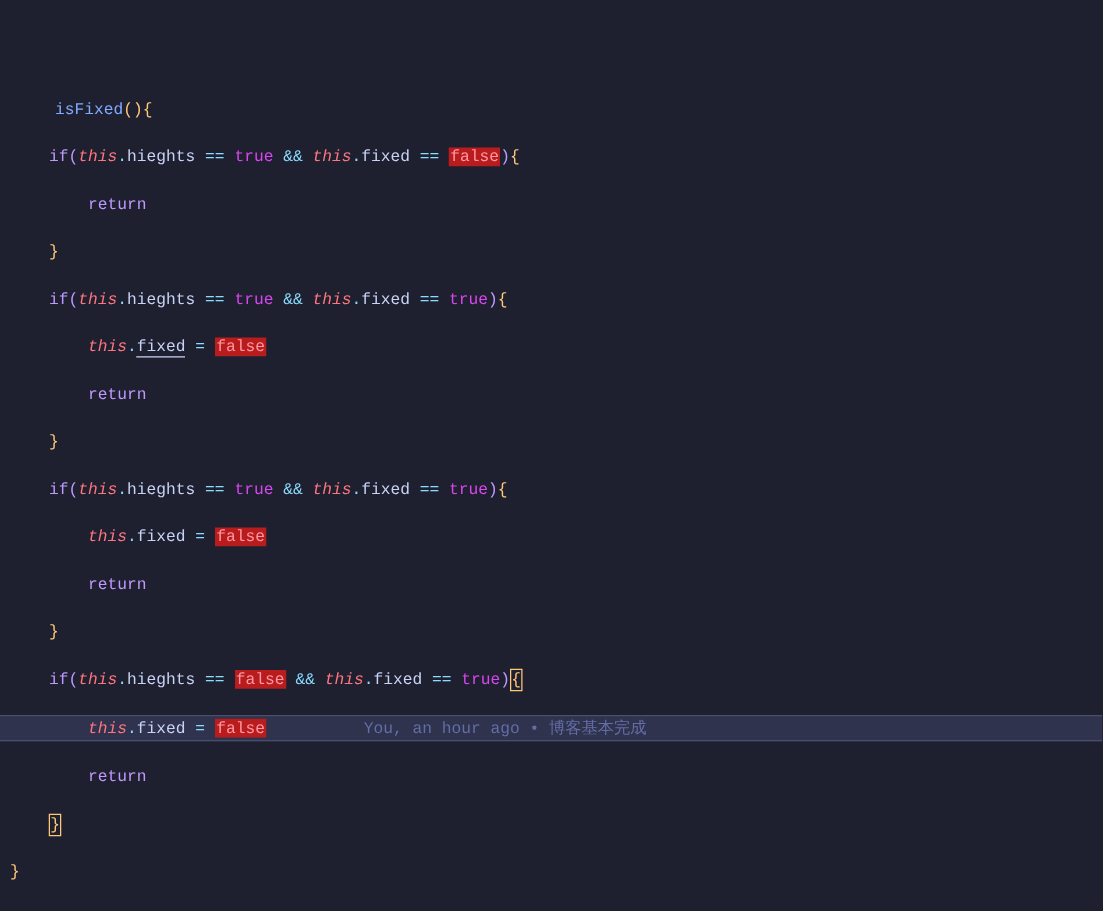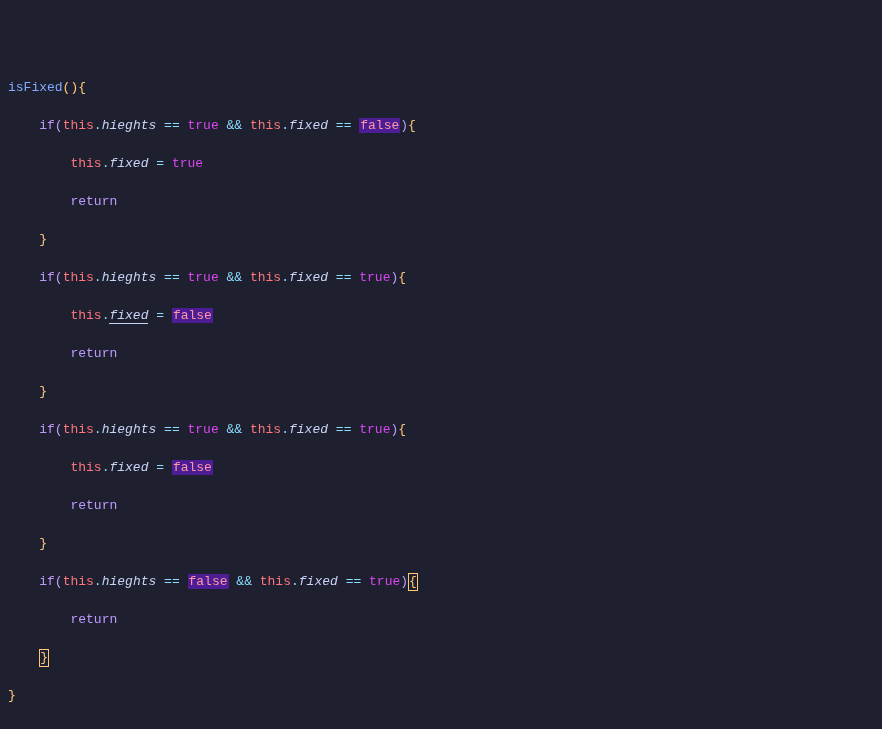--- a/index.html
+++ b/index.html
@@ -19,27 +19,27 @@
   .line {
     padding: 0 8px;
     min-height: 19px;
   }
   .highlighted {
     background: #2f334d;
     border-top: 1px solid #4a4f6e;
     border-bottom: 1px solid #4a4f6e;
     position: relative;
   }
-  .fn { color: #82aaff; }
+  .fn { color: #82aaff; margin-left: 36px; }
   .kw { color: #c099ff; }
-  .this { color: #ff757f; }
-  .prop { color: #c8d3f5; font-style: italic; }
+  .this { color: #ff757f; font-style: italic; }
+  .prop { color: #c8d3f5; }
   .op { color: #89ddff; }
   .bool { color: #d946ef; }
-  .boolbox { color: #ff98a4; background: #4c1d95; padding: 0 1px; }
+  .boolbox { color: #ff98a4; background: #b91c1c; padding: 0 1px; }
   .brace { color: #ffc777; }
   .paren { color: #c099ff; }
   .underline { border-bottom: 1px solid #c8d3f5; }
   .bracket-hl {
     border: 1px solid #ffc777;
     display: inline-block;
     line-height: 16px;
   }
   .codelens {
     color: #636da6;
@@ -47,32 +47,32 @@
   }
   .dot { color: #89ddff; }
 </style>
 </head>
 <body>
 
 
 <div class="editor">
 <div class="line"><span class="fn">isFixed</span><span class="brace">()</span><span class="brace">{</span></div>
 <div class="line">    <span class="kw">if</span><span class="paren">(</span><span class="this">this</span><span class="dot">.</span><span class="prop">hieghts</span> <span class="op">==</span> <span class="bool">true</span> <span class="op">&amp;&amp;</span> <span class="this">this</span><span class="dot">.</span><span class="prop">fixed</span> <span class="op">==</span> <span class="boolbox">false</span><span class="paren">)</span><span class="brace">{</span></div>
-<div class="line">        <span class="this">this</span><span class="dot">.</span><span class="prop">fixed</span> <span class="op">=</span> <span class="bool">true</span></div>
 <div class="line">        <span class="kw">return</span></div>
 <div class="line">    <span class="brace">}</span></div>
 <div class="line">    <span class="kw">if</span><span class="paren">(</span><span class="this">this</span><span class="dot">.</span><span class="prop">hieghts</span> <span class="op">==</span> <span class="bool">true</span> <span class="op">&amp;&amp;</span> <span class="this">this</span><span class="dot">.</span><span class="prop">fixed</span> <span class="op">==</span> <span class="bool">true</span><span class="paren">)</span><span class="brace">{</span></div>
 <div class="line">        <span class="this">this</span><span class="dot">.</span><span class="prop underline">fixed</span> <span class="op">=</span> <span class="boolbox">false</span></div>
 <div class="line">        <span class="kw">return</span></div>
 <div class="line">    <span class="brace">}</span></div>
 <div class="line">    <span class="kw">if</span><span class="paren">(</span><span class="this">this</span><span class="dot">.</span><span class="prop">hieghts</span> <span class="op">==</span> <span class="bool">true</span> <span class="op">&amp;&amp;</span> <span class="this">this</span><span class="dot">.</span><span class="prop">fixed</span> <span class="op">==</span> <span class="bool">true</span><span class="paren">)</span><span class="brace">{</span></div>
 <div class="line">        <span class="this">this</span><span class="dot">.</span><span class="prop">fixed</span> <span class="op">=</span> <span class="boolbox">false</span></div>
 <div class="line">        <span class="kw">return</span></div>
 <div class="line">    <span class="brace">}</span></div>
 <div class="line">    <span class="kw">if</span><span class="paren">(</span><span class="this">this</span><span class="dot">.</span><span class="prop">hieghts</span> <span class="op">==</span> <span class="boolbox">false</span> <span class="op">&amp;&amp;</span> <span class="this">this</span><span class="dot">.</span><span class="prop">fixed</span> <span class="op">==</span> <span class="bool">true</span><span class="paren">)</span><span class="brace bracket-hl">{</span></div>
+<div class="line highlighted">        <span class="this">this</span><span class="dot">.</span><span class="prop">fixed</span> <span class="op">=</span> <span class="boolbox">false</span>          <span class="codelens"><span>You, an hour ago</span><span> • </span><span>博客基本完成</span></span></div>
 <div class="line">        <span class="kw">return</span></div>
 <div class="line">    <span class="brace bracket-hl">}</span></div>
 <div class="line"><span class="brace">}</span></div>
 
 
 
 
 
 
 

